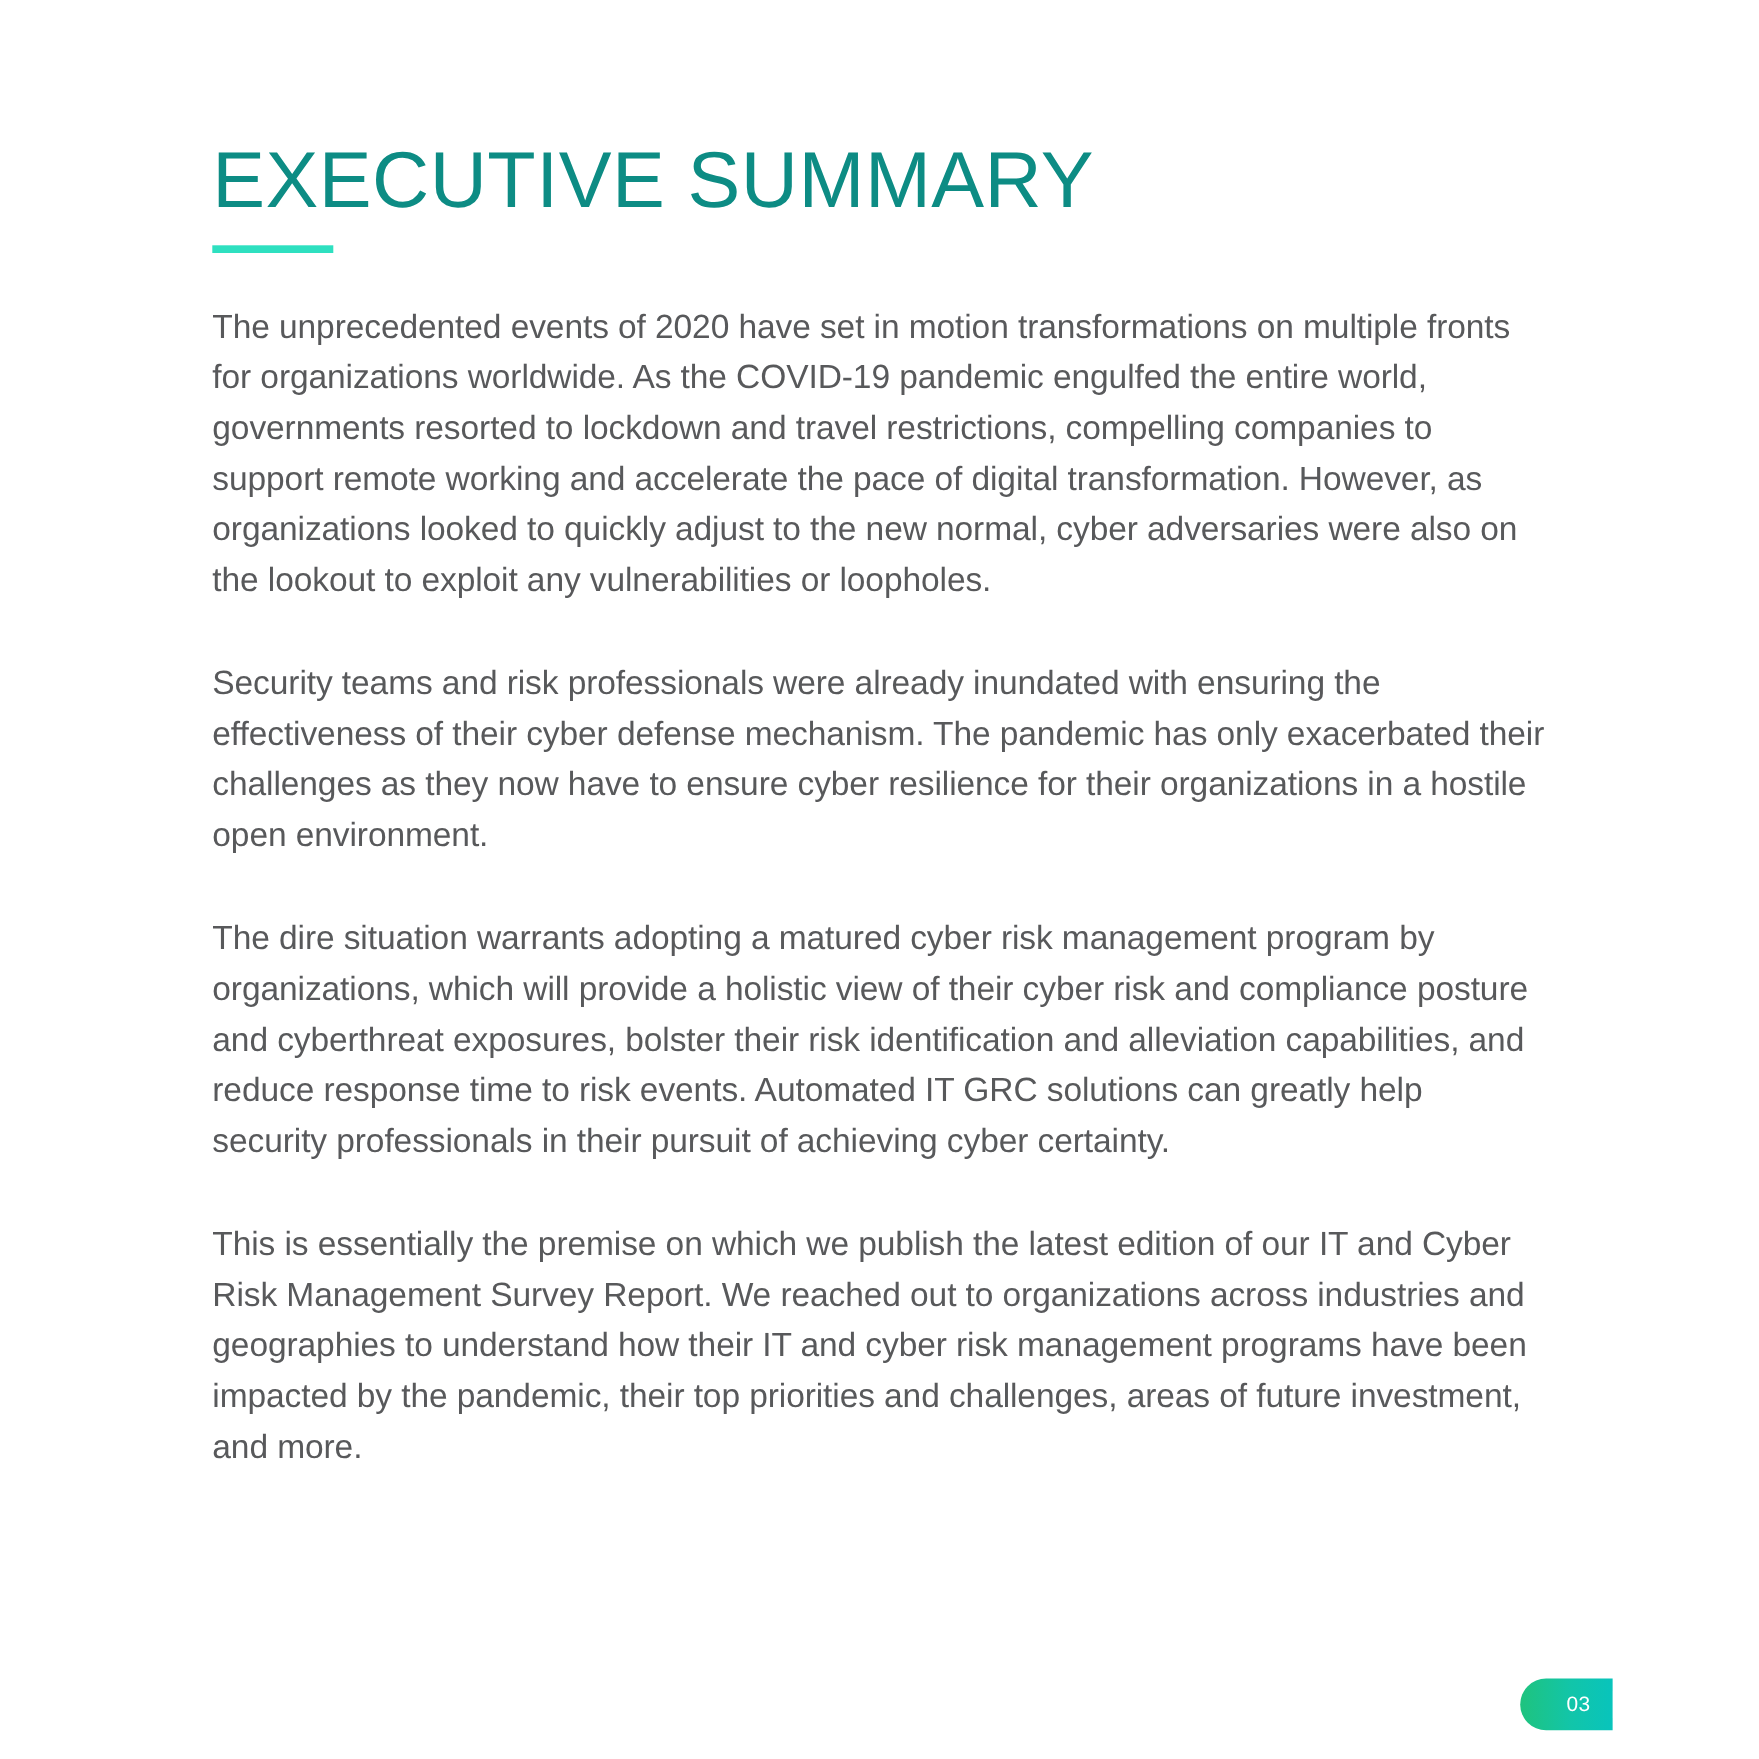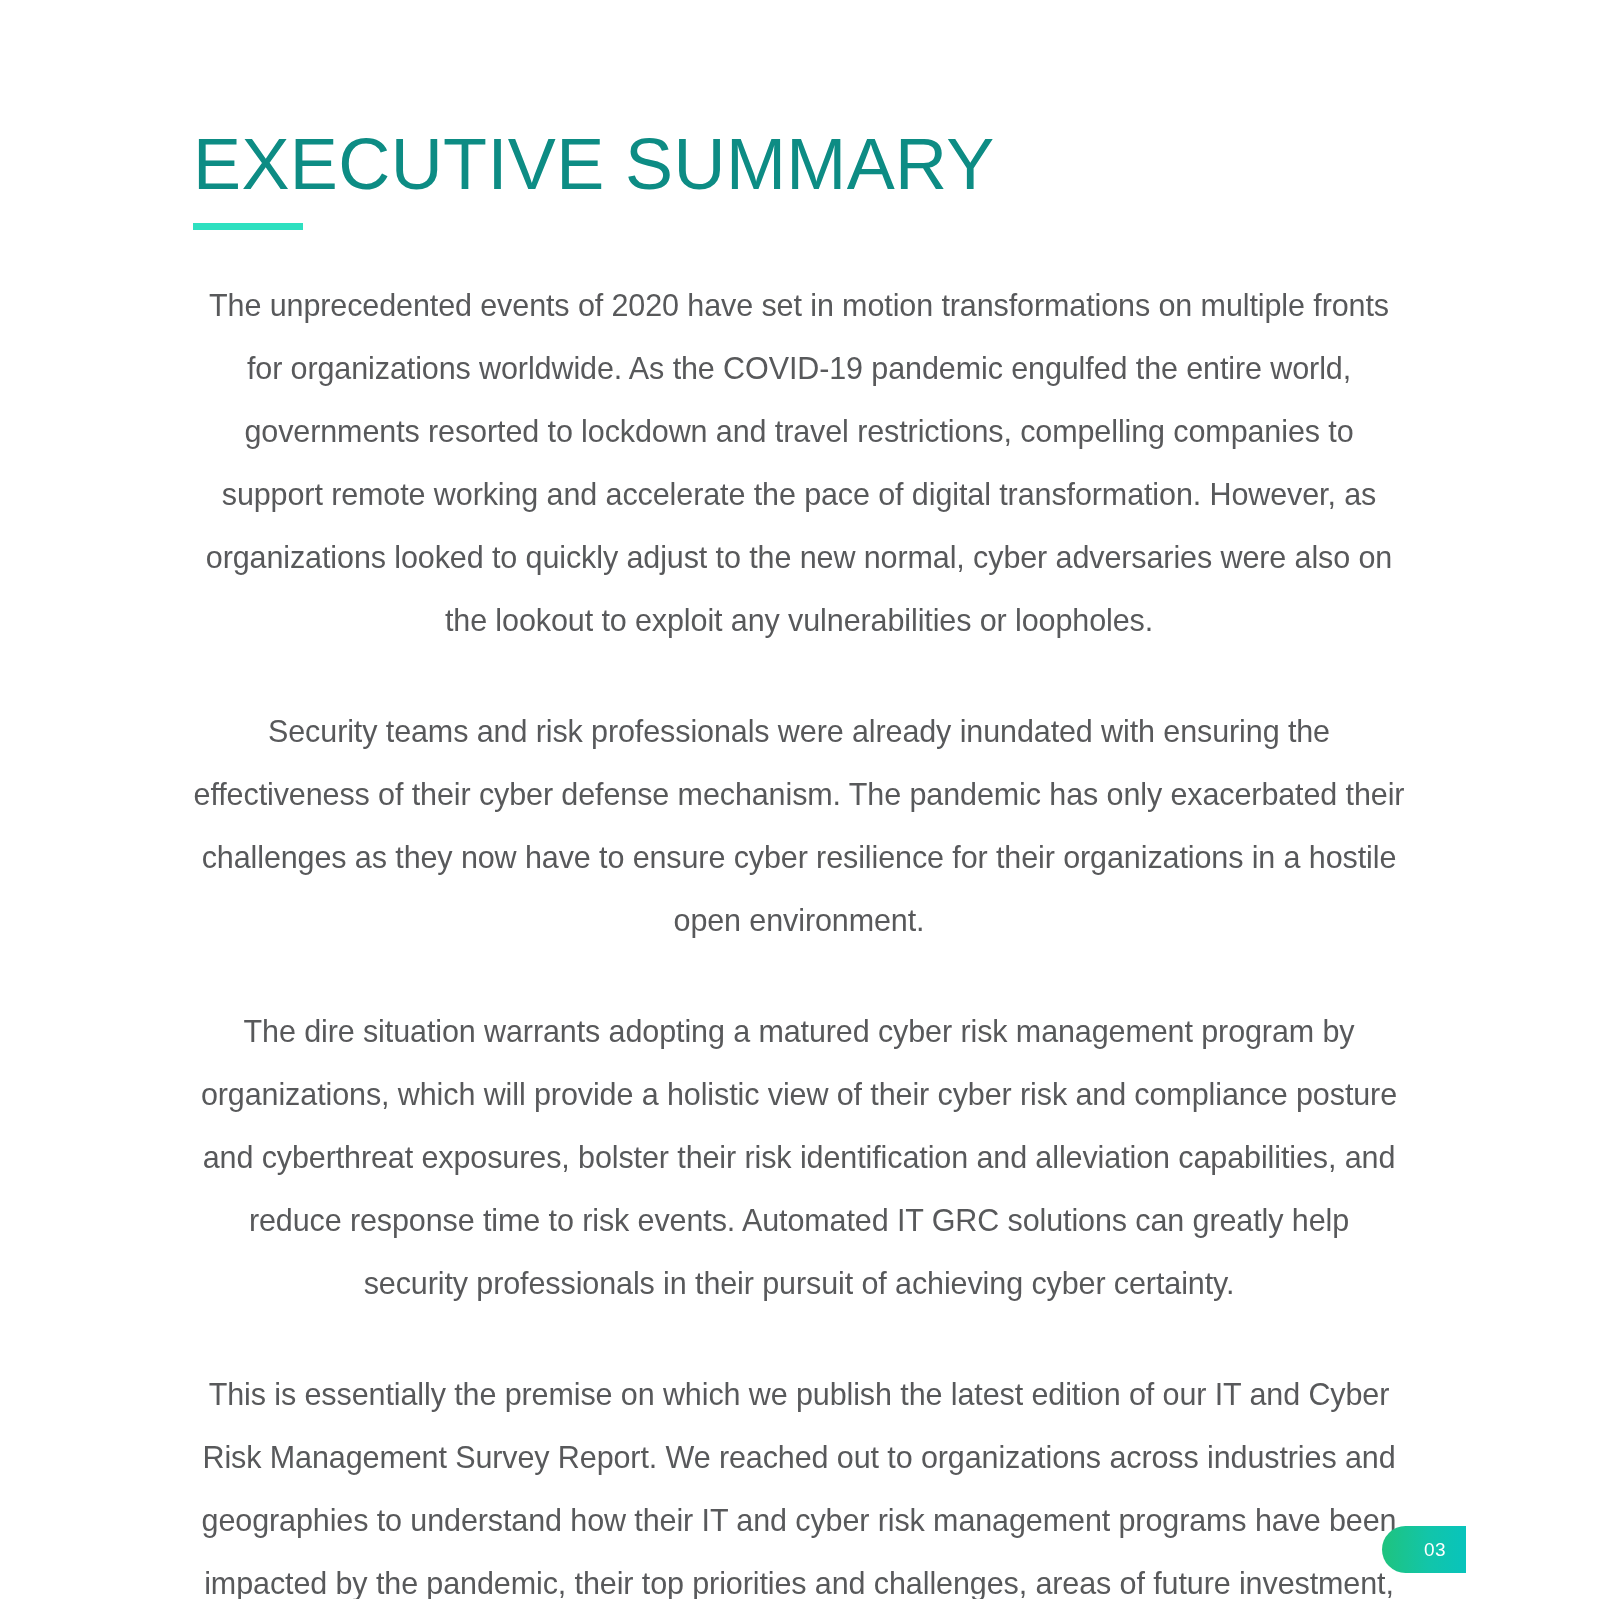--- a/index.html
+++ b/index.html
@@ -51,23 +51,23 @@
   .body-copy {
     margin-top: 44px;
   }
 
   .body-copy p {
     margin: 0 0 48px 0;
     color: #58595b;
     font-family: "Liberation Sans", sans-serif;
     font-size: 30.5px;
     font-weight: 300;
-    line-height: 63px;
+    line-height: 46px;
     letter-spacing: -0.1px;
-    text-align: center;
+    text-align: left;
   }
 
   .body-copy p:last-child {
     margin-bottom: 0;
   }
 
   .page-badge {
     position: absolute;
     left: 1382px;
     top: 1526px;

